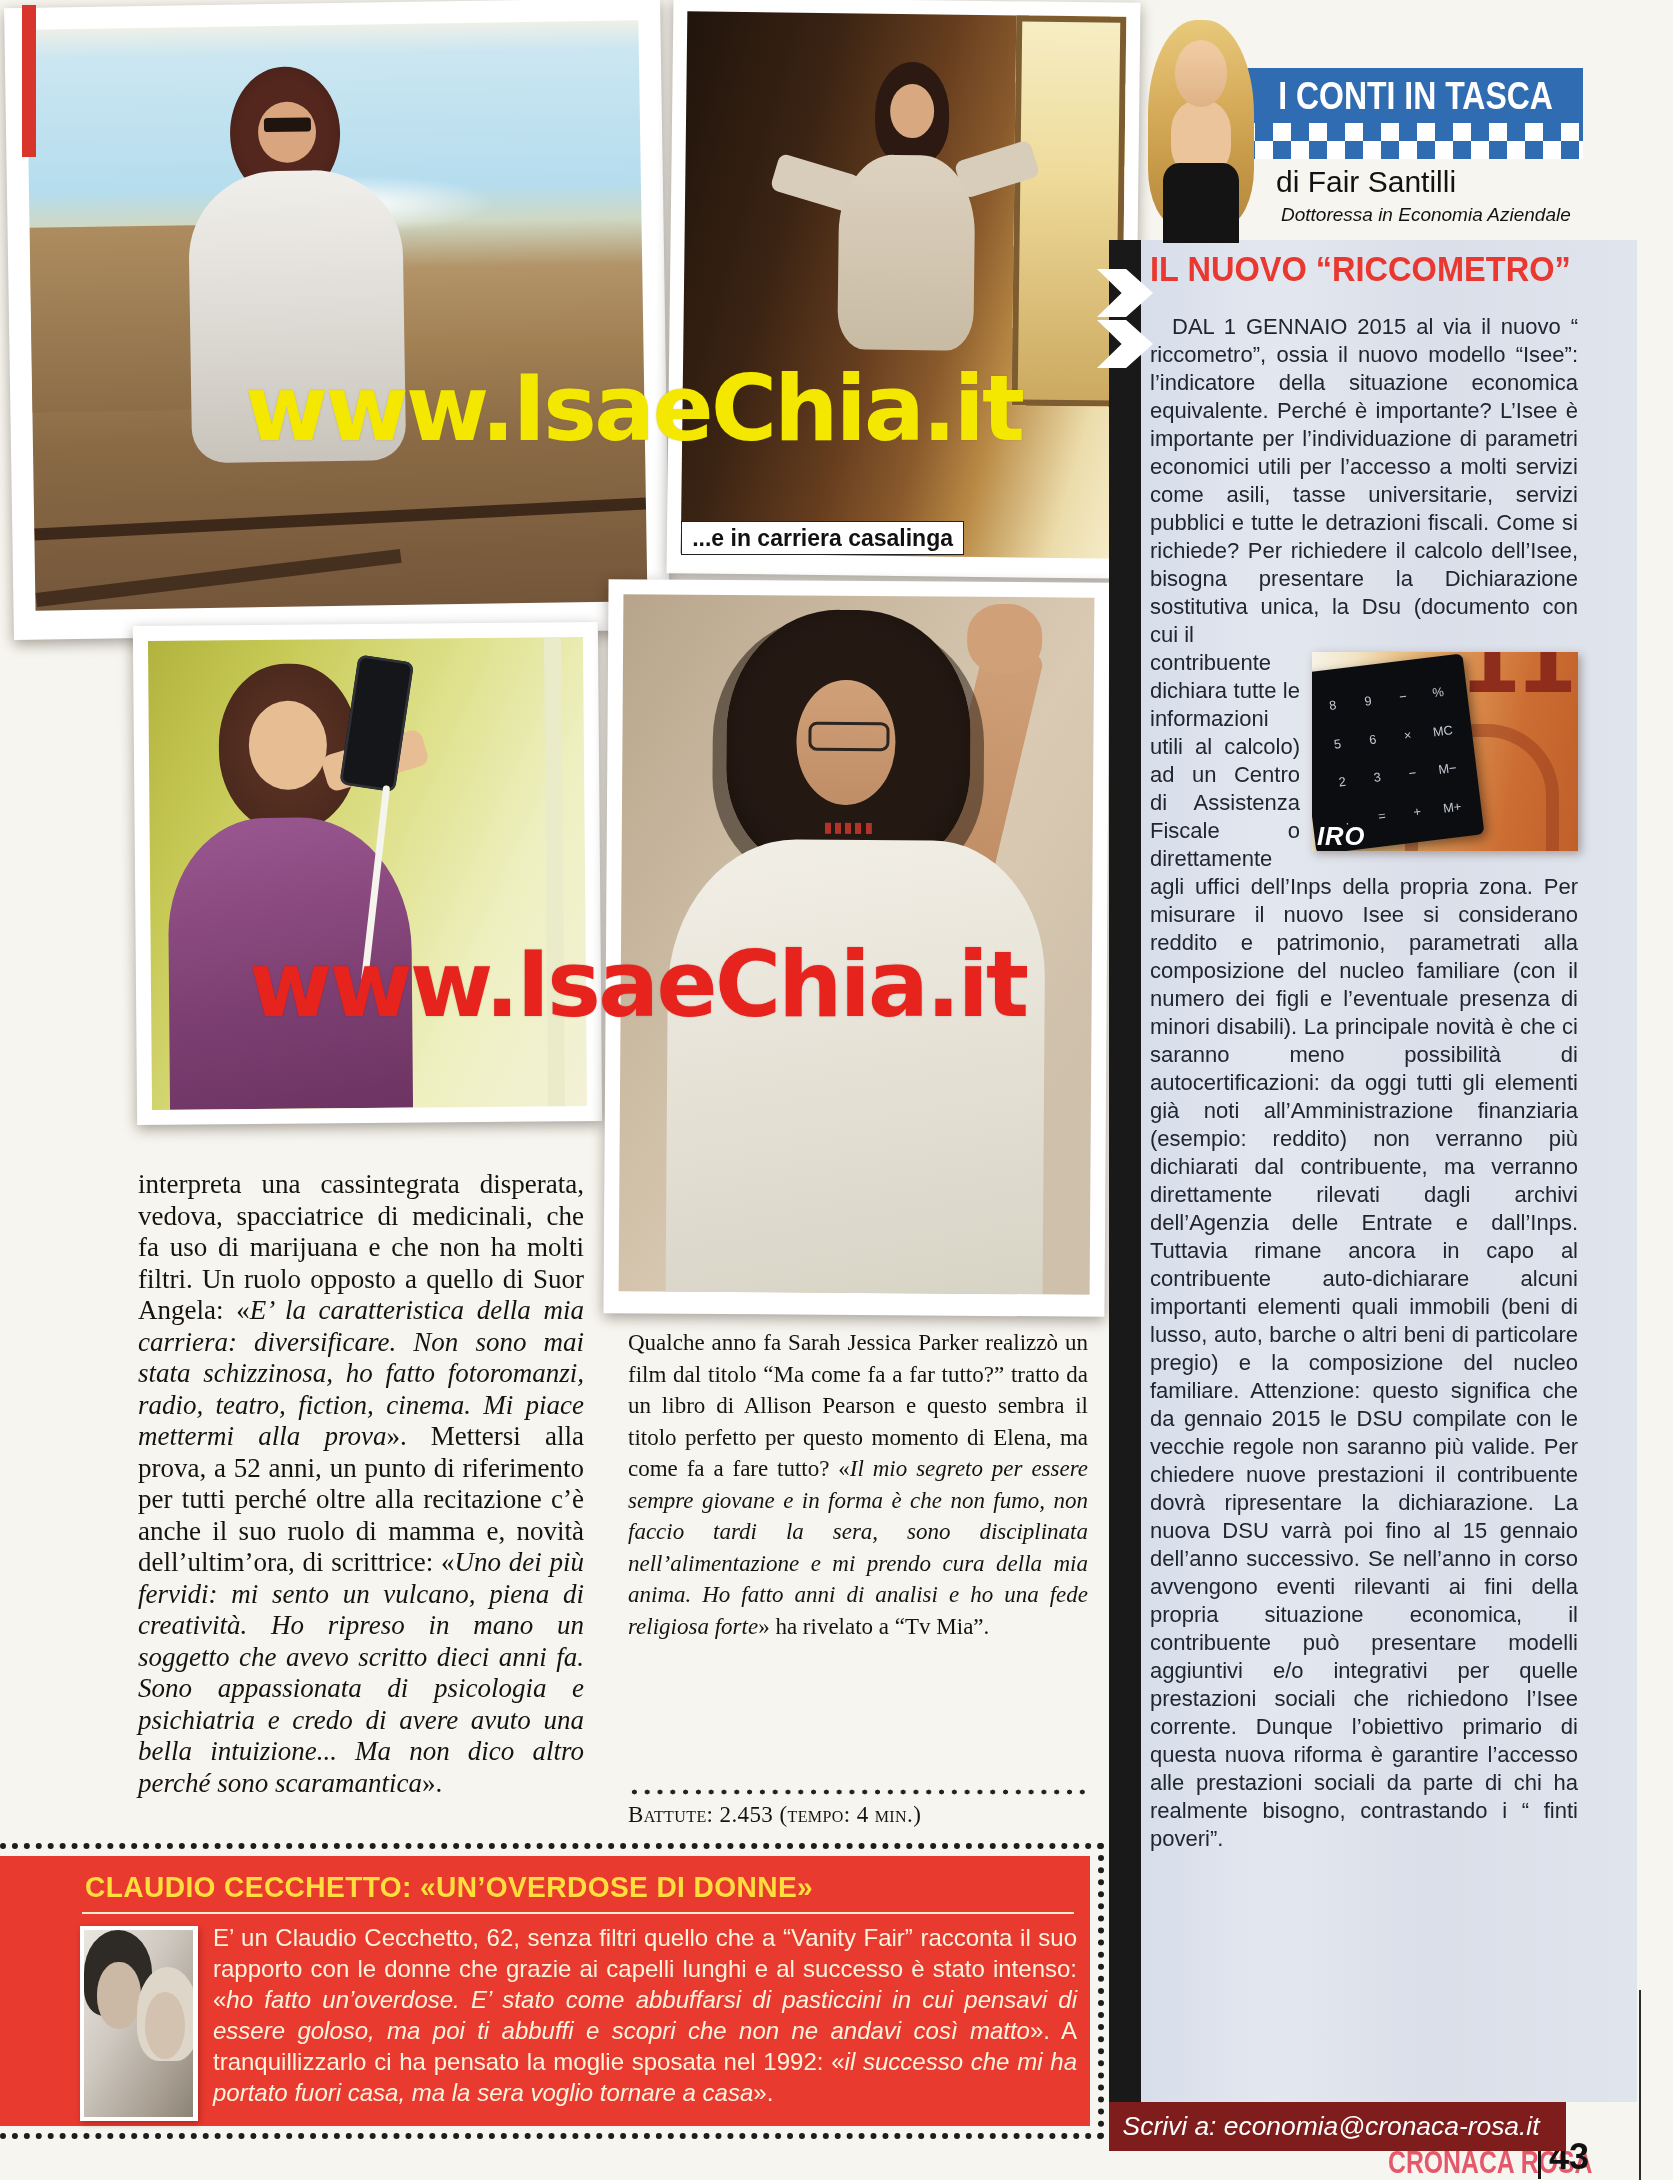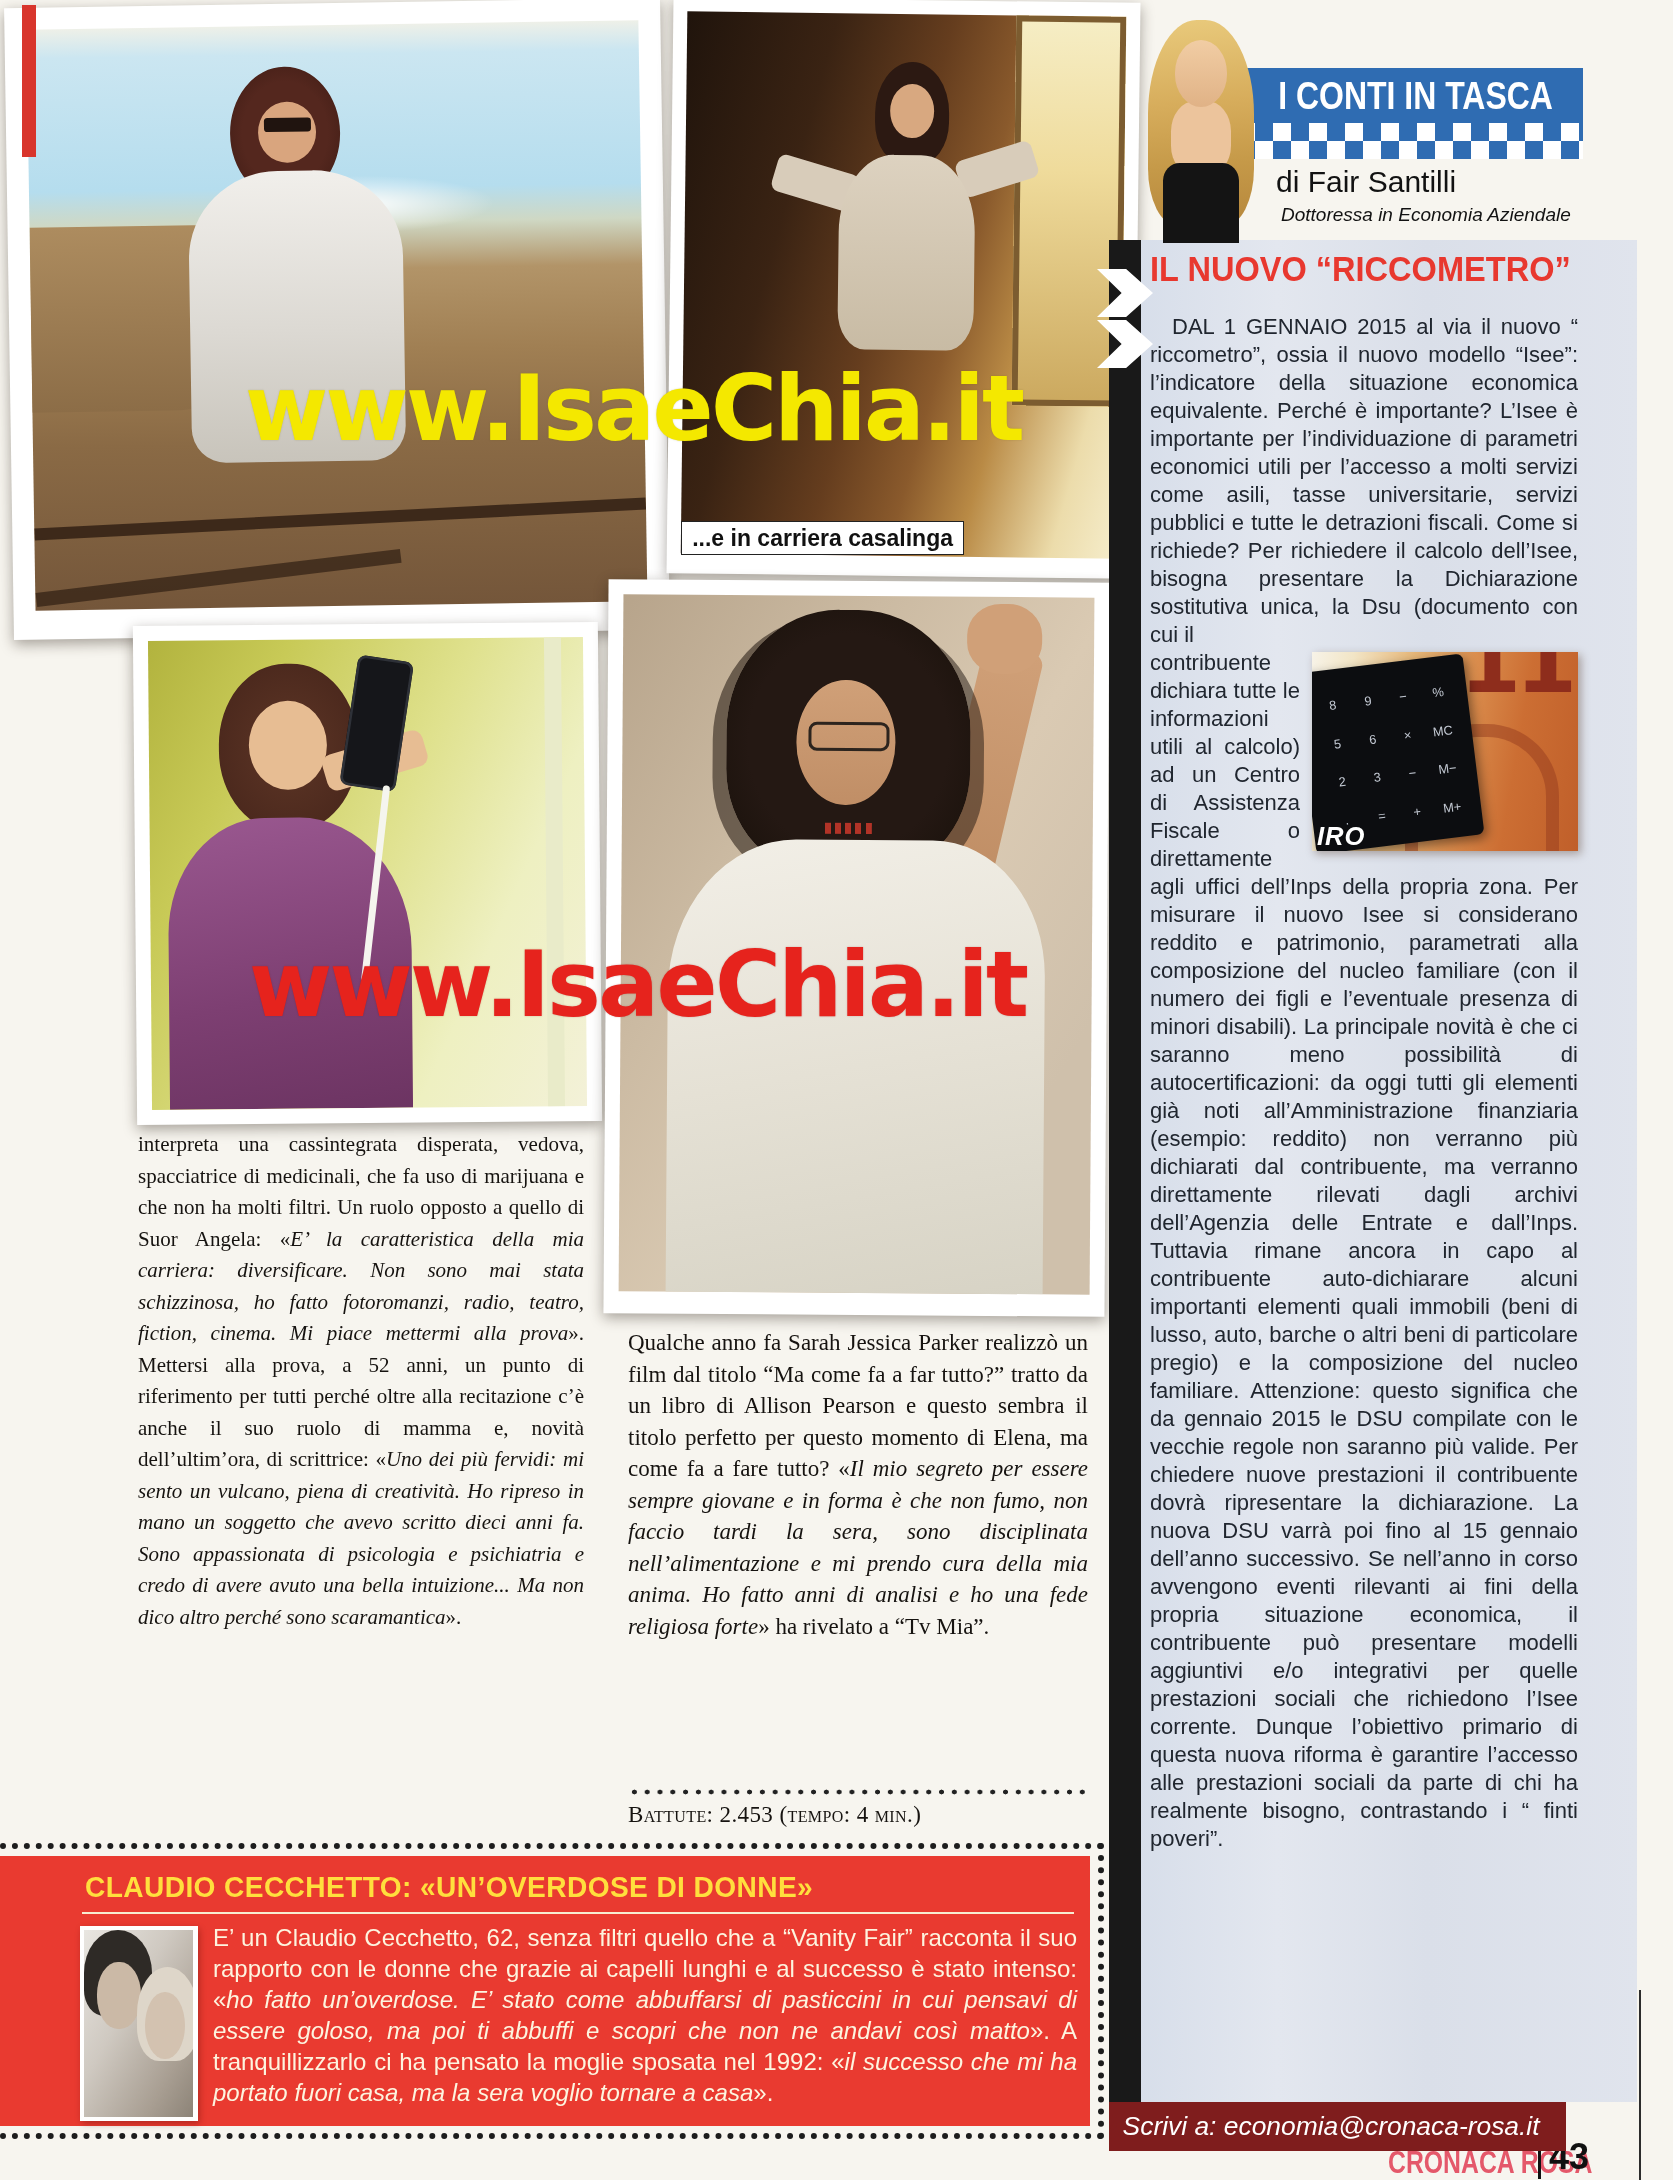--- a/index.html
+++ b/index.html
@@ -57,21 +57,21 @@
   .p4-shirt{left:10%;top:35%;width:80%;height:65%;background:linear-gradient(170deg,#f2efe7,#e5e1d5 50%,#d7d3c5);border-radius:34% 30% 0 0;}
   .p4-arm{left:71%;top:7%;width:13%;height:35%;background:linear-gradient(#d0a078,#bf8d64);transform:rotate(13deg);border-radius:12px;}
   .p4-hand{left:73%;top:1%;width:16%;height:10%;background:#d0a078;border-radius:45%;}
   
   .wm{position:absolute;font-family:"DejaVu Sans",sans-serif;font-weight:800;font-size:90px;
       letter-spacing:-2.6px;z-index:30;white-space:nowrap;}
   .wm-top{left:245px;top:356px;color:#f4e800;text-shadow:0 0 1.7px rgba(120,110,0,.35);}
   .wm-mid{left:249px;top:932px;color:#e6231d;text-shadow:0 0 1.7px rgba(120,0,0,.3);}
   
   .serifcol{position:absolute;font-family:"Liberation Serif",serif;color:#161310;text-align:justify;}
-  .leftcol{left:138px;top:1129px;width:446px;font-size:21px;line-height:31.5px;}
+  .leftcol{left:138px;top:1169px;width:446px;font-size:27px;line-height:31.5px;}
   .midcol{left:628px;top:1327px;width:460px;font-size:23px;line-height:31.5px;}
   .serifcol em{font-style:italic;}
   .dotted-sep{left:628px;top:1789px;width:462px;height:6px;
       background-image:radial-gradient(circle,#222 2.2px,transparent 2.7px);background-size:12.8px 6px;background-repeat:repeat-x;}
   .battute{left:628px;top:1802px;font-family:"Liberation Serif",serif;font-size:23px;
       font-variant:small-caps;letter-spacing:0.4px;color:#161310;}
   
   .sidebar-bg{left:1138px;top:240px;width:499px;height:1862px;
       background:linear-gradient(90deg,#d7deea,#e3e7ef 28%,#dadfe9 58%,#e0e4ed 100%);}
   .black-strip{left:1109px;top:240px;width:32px;height:1862px;background:#191919;}

